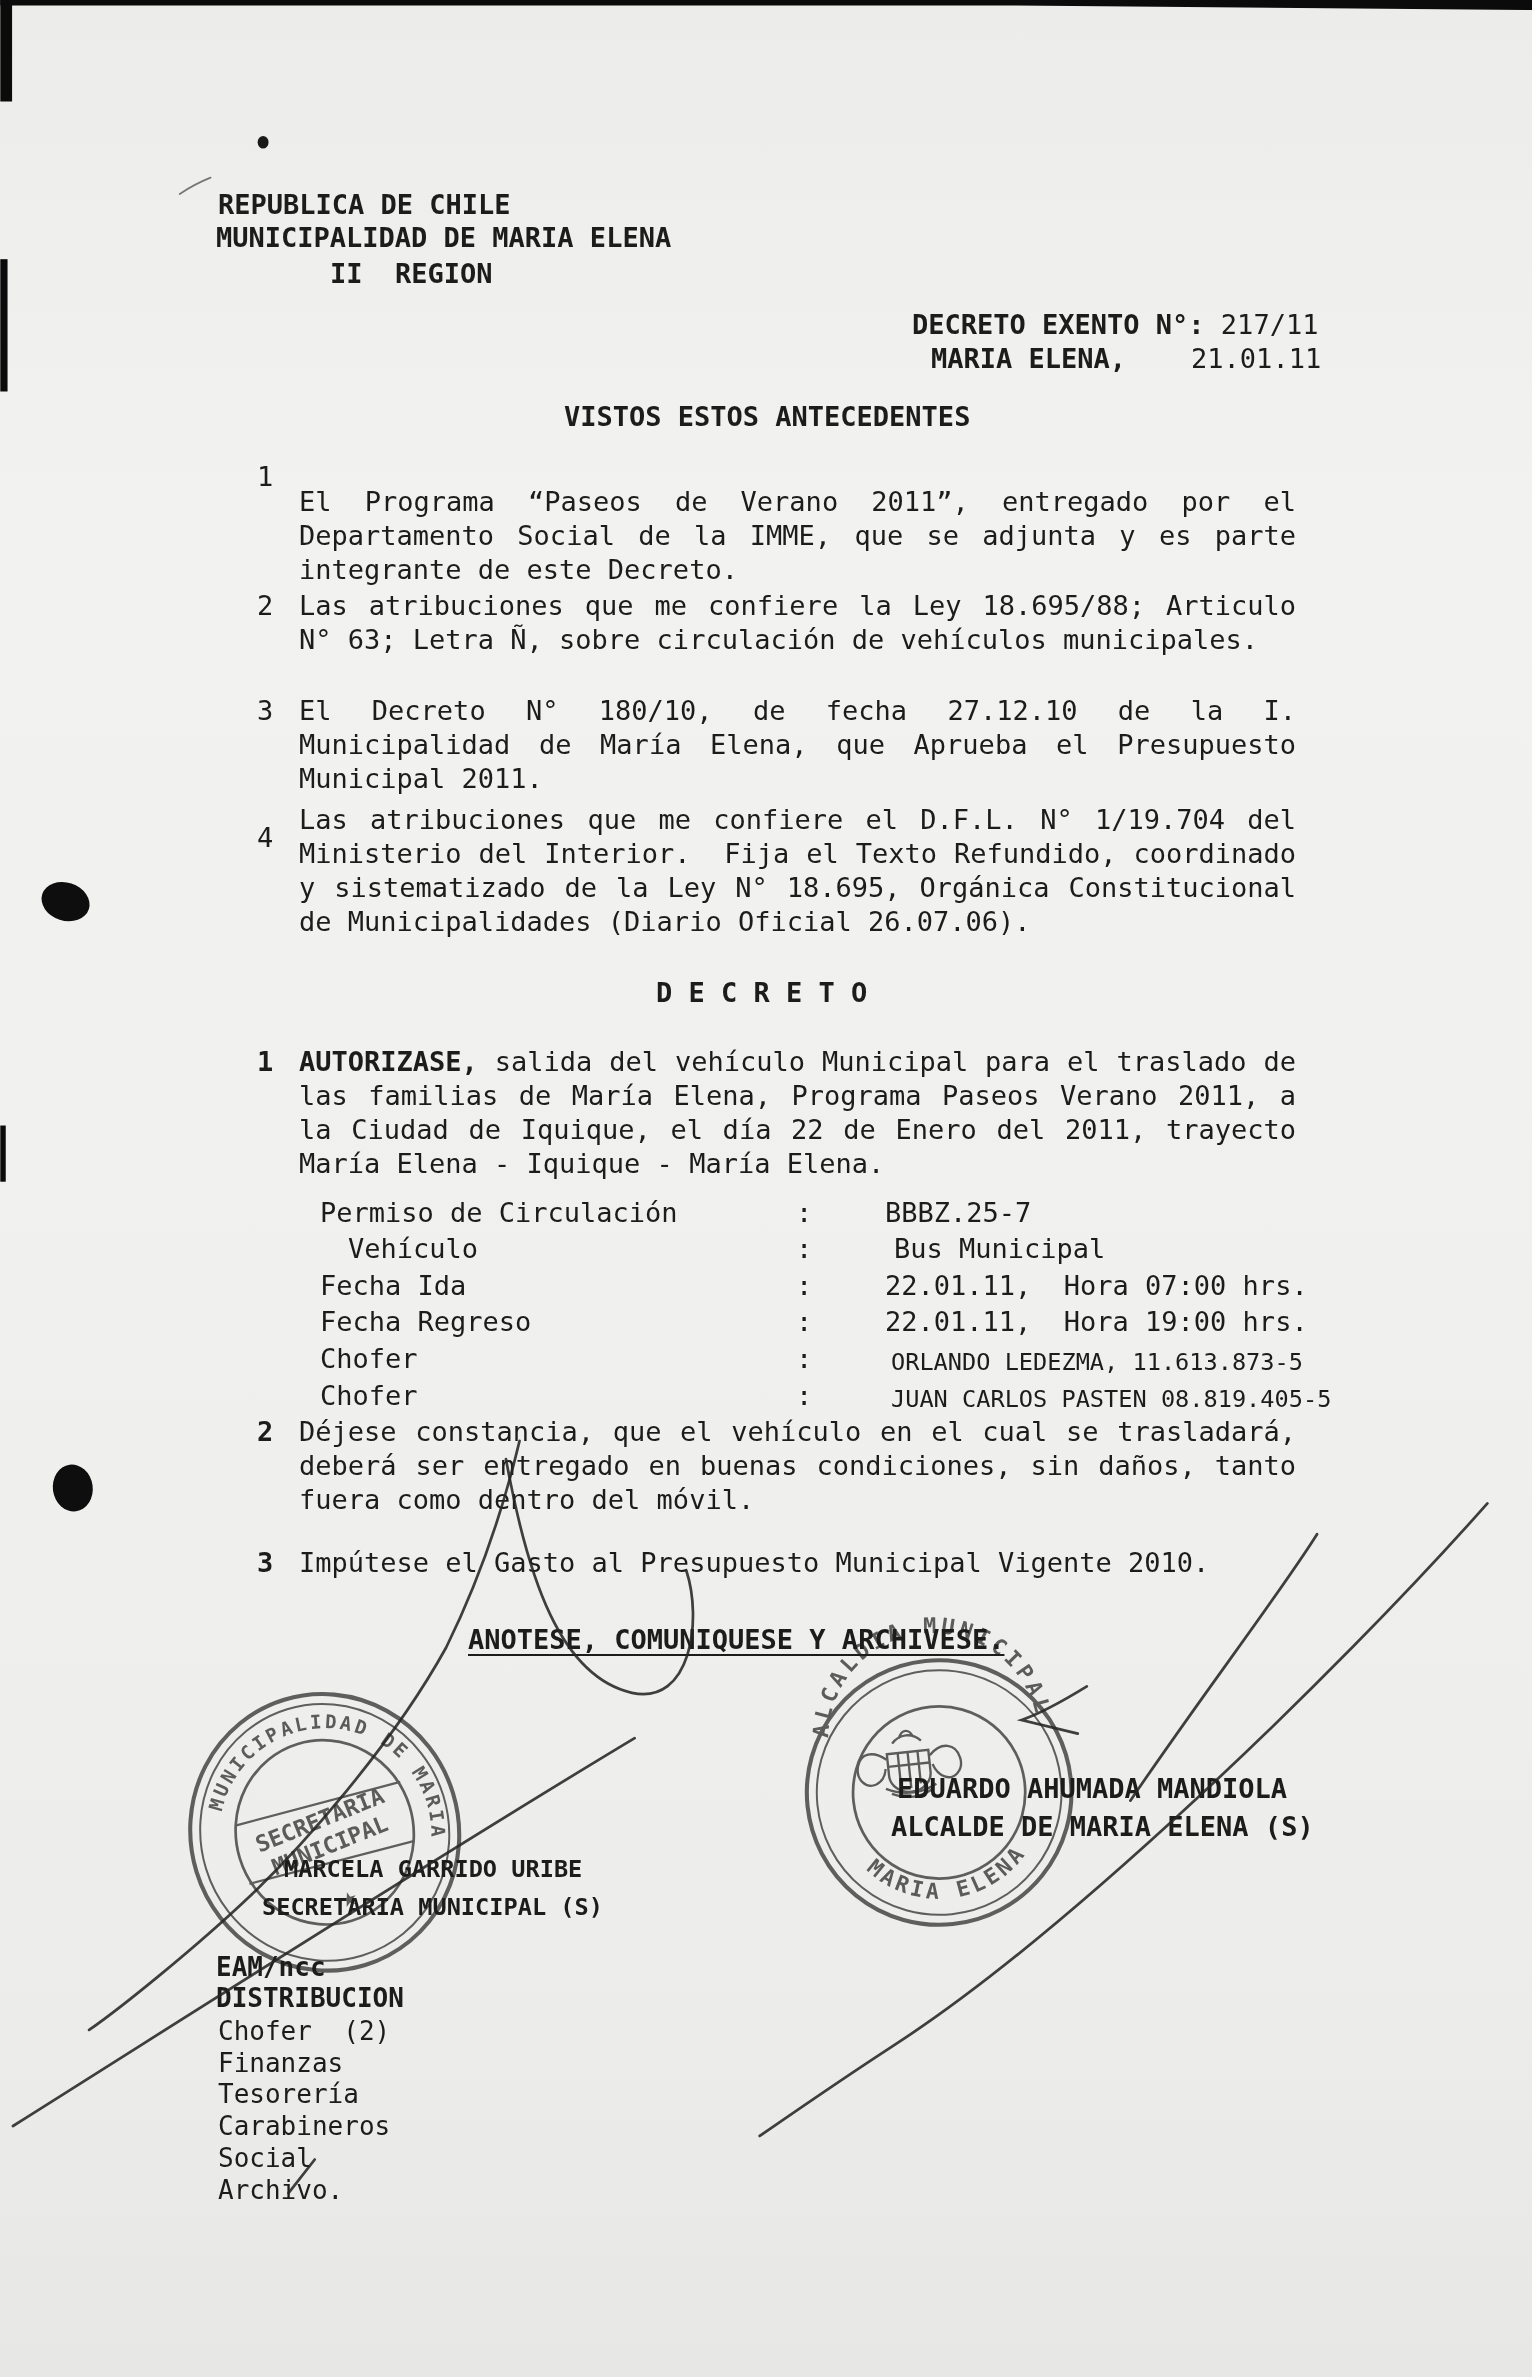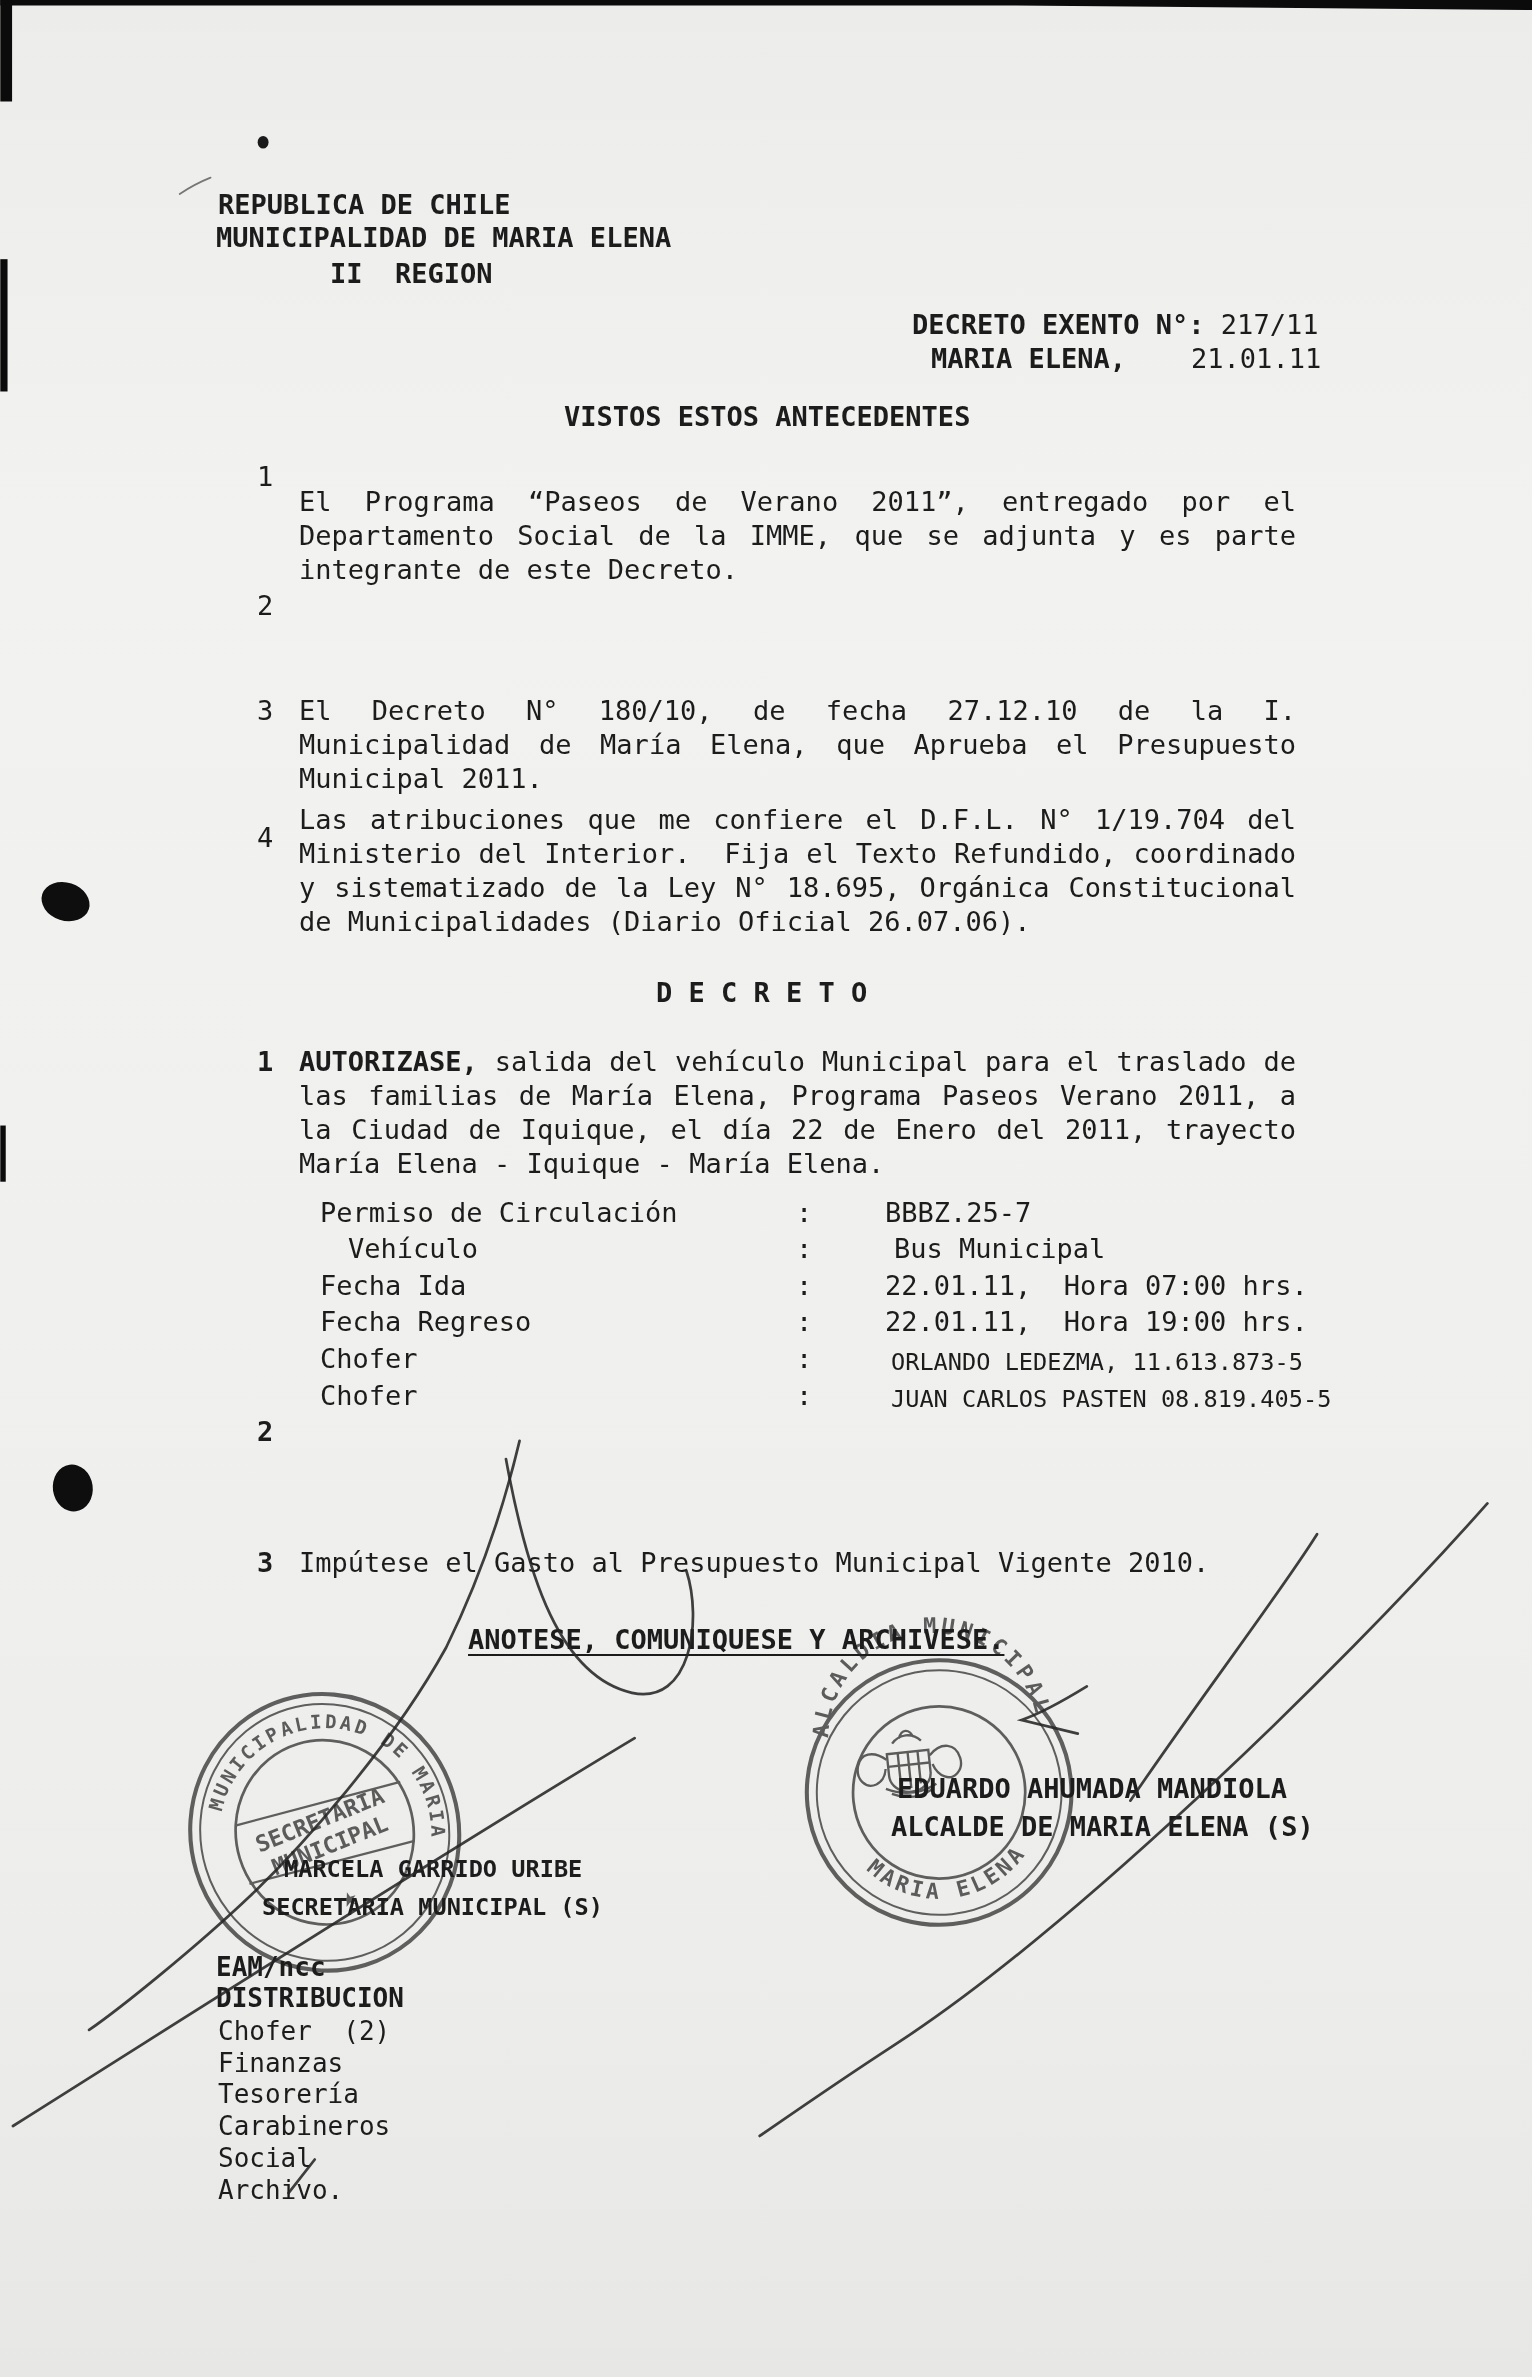--- a/index.html
+++ b/index.html
@@ -99,20 +99,21 @@
 
     <div class="abs ref" style="left:912px;top:308px;"><span class="b">DECRETO EXENTO N°:</span><span> 217/11</span></div>
     <div class="abs ref" style="left:931px;top:342px;"><span class="b">MARIA ELENA,</span><span>&nbsp;&nbsp;&nbsp; 21.01.11</span></div>
 
     <div class="abs title-c" style="left:564px;top:401px;">VISTOS ESTOS ANTECEDENTES</div>
 
     <div class="abs marker" style="left:257px;top:460px;">1</div>
     <div class="abs para body-txt" style="left:299px;top:460px;margin-top:25px;">El Programa “Paseos de Verano 2011”, entregado por el Departamento Social de la IMME, que se adjunta y es parte integrante de este Decreto.</div>
 
     <div class="abs marker" style="left:257px;top:589px;">2</div>
+    <div class="abs para body-txt" style="left:299px;top:589px;">Las atribuciones que me confiere la Ley 18.695/88; Articulo N° 63; Letra Ñ, sobre circulación de vehículos municipales.</div>
 
     <div class="abs marker" style="left:257px;top:694px;">3</div>
     <div class="abs para body-txt" style="left:299px;top:694px;">El Decreto N° 180/10, de fecha 27.12.10 de la I. Municipalidad de María Elena, que Aprueba el Presupuesto Municipal 2011.</div>
 
     <div class="abs marker" style="left:257px;top:821px;">4</div>
     <div class="abs para body-txt" style="left:299px;top:803px;">Las atribuciones que me confiere el D.F.L. N° 1/19.704 del Ministerio del Interior.&nbsp; Fija el Texto Refundido, coordinado y sistematizado de la Ley N° 18.695, Orgánica Constitucional de Municipalidades (Diario Oficial 26.07.06).</div>
 
     <div class="abs title-c" style="left:656px;top:977px;">D E C R E T O</div>
 
     <div class="abs marker b" style="left:257px;top:1045px;">1</div>
@@ -143,20 +144,21 @@
       <span class="abs tbl-colon" style="left:796px;">:</span>
       <span class="abs tbl-val-sm" style="left:891px;top:2.7px;">ORLANDO LEDEZMA, 11.613.873-5</span>
     </div>
     <div class="abs" style="left:0;top:1378px;">
       <span class="abs tbl-label" style="left:320px;">Chofer</span>
       <span class="abs tbl-colon" style="left:796px;">:</span>
       <span class="abs tbl-val-sm" style="left:891px;top:2.7px;">JUAN CARLOS PASTEN 08.819.405-5</span>
     </div>
 
     <div class="abs marker b" style="left:257px;top:1415px;">2</div>
+    <div class="abs para body-txt" style="left:299px;top:1415px;">Déjese constancia, que el vehículo en el cual se trasladará, deberá ser entregado en buenas condiciones, sin daños, tanto fuera como dentro del móvil.</div>
 
     <div class="abs marker b" style="left:257px;top:1546px;">3</div>
     <div class="abs para body-txt" style="left:299px;top:1546px;">Impútese el Gasto al Presupuesto Municipal Vigente 2010.</div>
 
     <div class="abs closing" style="left:468px;top:1624px;">ANOTESE, COMUNIQUESE Y ARCHIVESE.</div>
 
     <div class="abs sigR" style="left:897px;top:1773px;">EDUARDO AHUMADA MANDIOLA</div>
     <div class="abs sigR" style="left:891px;top:1811px;">ALCALDE DE MARIA ELENA (S)</div>
 
     <div class="abs sigL" style="left:284px;top:1855px;">MARCELA GARRIDO URIBE</div>

